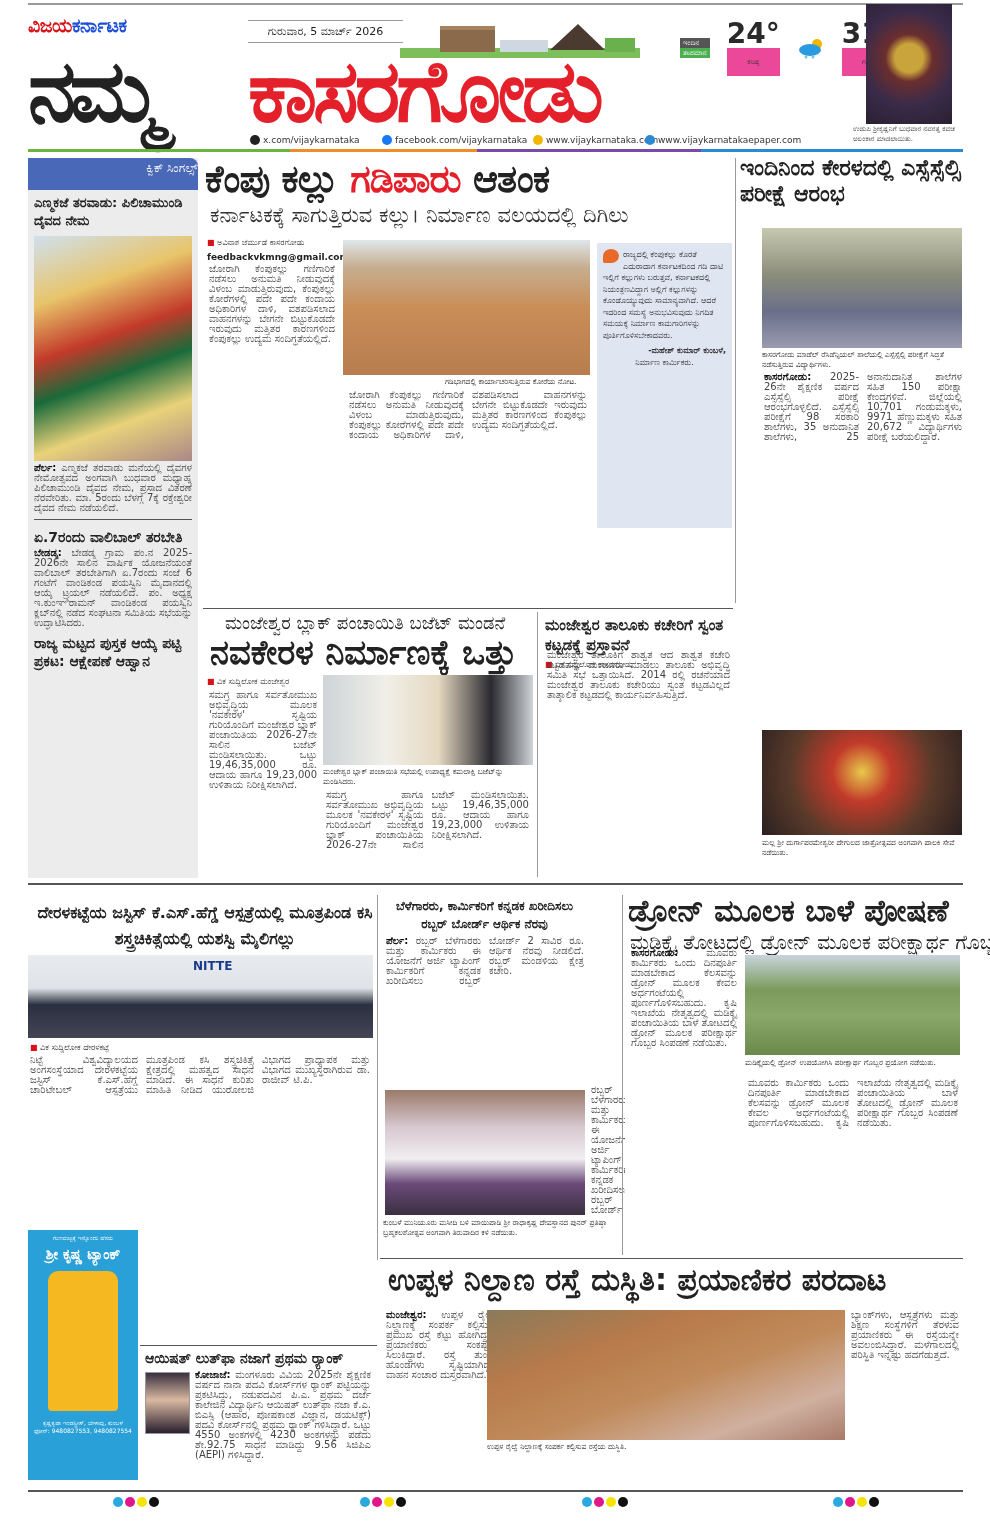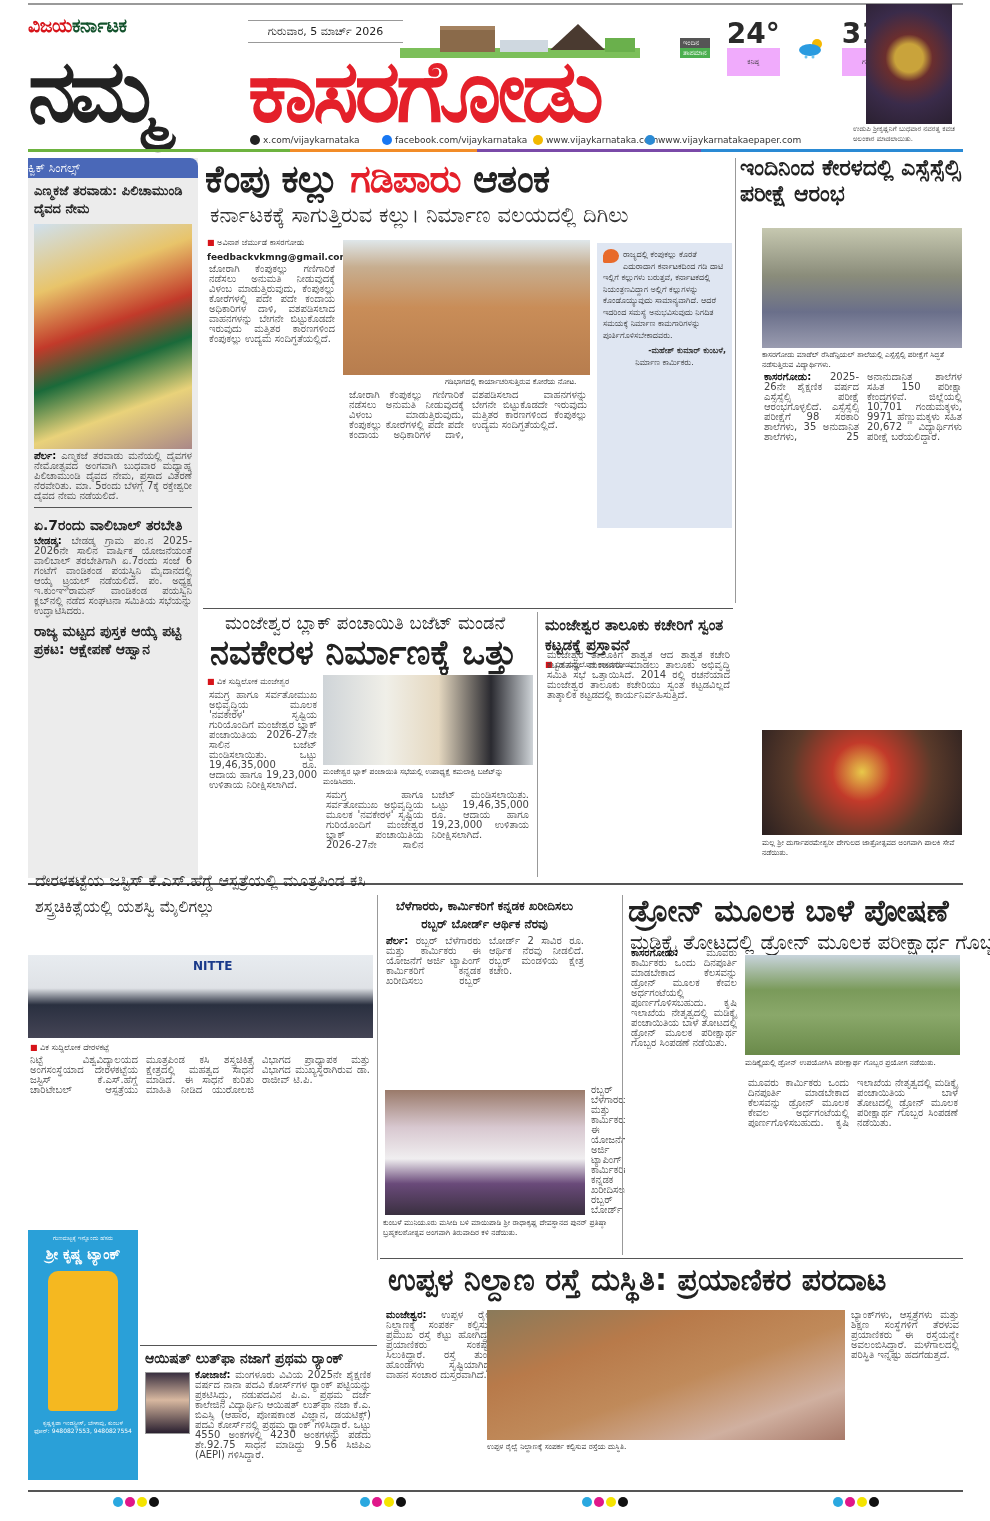--- a/index.html
+++ b/index.html
@@ -1,37 +1,37 @@
 <!DOCTYPE html>
 <html><head>
 <meta charset="utf-8">
 <style>
 *{box-sizing:border-box;margin:0;padding:0}
 body{width:990px;height:1521px;background:#fff;font-family:"DejaVu Sans",sans-serif;color:#222;position:relative;overflow:hidden}
 .abs{position:absolute}
 .topline{left:28px;top:3px;width:935px;height:2px;background:#9a9a9a}
 .brand{left:28px;top:14px;font-size:19px;font-weight:bold;color:#d7141a;letter-spacing:-.5px}
-.brand b{color:#14532d}
+.brand b{color:#1d4ed8}
 .datebox{left:248px;top:20px;width:155px;border-top:1px solid #999;border-bottom:1px solid #999;font-size:11px;padding:4px 0;text-align:center}
 .namma{left:28px;top:48px;font-size:86px;font-weight:900;color:#222;letter-spacing:-6px;line-height:86px;font-family:"DejaVu Sans",sans-serif}
 .kasaragod{left:248px;top:48px;font-size:86px;font-weight:900;color:#e4202a;letter-spacing:-4px;line-height:86px}
 .skyline{left:400px;top:20px;width:240px;height:38px}
 .weather{left:680px;top:20px;display:flex;align-items:center;gap:17px}
 .wtag{display:flex;flex-direction:column;font-size:7px;color:#fff}
 .wtag span{padding:1px 3px}
 .temp{font-size:28px;font-weight:bold;color:#2a2a2a;line-height:28px;text-align:center}
-.temp small{display:block;font-size:7px;font-weight:normal;background:#f0abfc;color:#333}
+.temp small{display:block;font-size:7px;font-weight:normal;background:#ec4899;color:#333}
 .cloud{width:28px;height:22px;position:relative}
 .social{top:135px;font-size:9px;color:#333;display:flex;align-items:center;gap:3px}
 .social .ic{width:10px;height:10px;border-radius:50%;display:inline-block}
 .colorbar{left:28px;top:149px;height:3px;width:935px;background:linear-gradient(90deg,#6db33f 0 28%,#f28c28 28% 48%,#7a4aa8 48% 72%,#2a8ad4 72% 100%)}
 .templephoto{left:866px;top:4px;width:86px;height:120px;background:radial-gradient(circle at 50% 45%,#c9a33b 0 18%,#6b2e2e 30%,#3a2b4a 60%,#2a2030 100%)}
 .templecap{left:853px;top:124px;width:115px;font-size:7px;line-height:10px;color:#333}
 .sidebar{left:28px;top:158px;width:170px;height:720px;background:#ececec}
-.sbhead{height:20px;background:#4a68b8;color:#fff;font-size:12px;text-align:left;line-height:20px;border-top-right-radius:8px}
+.sbhead{height:32px;background:#4a68b8;color:#fff;font-size:12px;text-align:right;line-height:20px;border-top-right-radius:8px}
 .sbtitle{font-size:13px;font-weight:bold;padding:4px 6px;line-height:18px}
 .sbphoto{margin:2px 6px;height:225px;background:linear-gradient(160deg,#cfe0ee 0,#e8c46a 25%,#c23a2a 45%,#1a6a3a 60%,#e9d27a 78%,#a88 100%)}
 .body{font-size:10px;line-height:10px;color:#444;text-align:justify;padding:0 6px}
 .body b{color:#111}
 .hr{height:1px;background:#555;margin:6px 6px}
 .sbh2{font-size:14px;font-weight:bold;padding:2px 6px;line-height:18px}
 .vr{width:1px;background:#999}
 .hl1{left:205px;top:158px;font-size:38px;font-weight:900;line-height:42px;letter-spacing:-1px;white-space:nowrap}
 .hl1 .red{color:#e4202a}
 .sub1{left:210px;top:202px;font-size:21px;line-height:26px;color:#333;white-space:nowrap}
@@ -152,21 +152,21 @@
 <div class="abs photo" style="left:323px;top:675px;width:210px;height:90px;background:linear-gradient(90deg,#cfd4d8 0,#f0efe8 30%,#e5d8c0 55%,#2a2a30 80%,#cfd4d8 100%)"></div>
 <div class="abs caption" style="left:323px;top:767px;width:210px">ಮಂಜೇಶ್ವರ ಬ್ಲಾಕ್ ಪಂಚಾಯಿತಿ ಸಭೆಯಲ್ಲಿ ಉಪಾಧ್ಯಕ್ಷೆ ಕಮಲಾಕ್ಷಿ ಬಜೆಟ್‌ನ್ನು ಮಂಡಿಸಿದರು.</div>
 <div class="abs body" style="left:320px;top:790px;width:215px;height:90px;overflow:hidden;column-count:2;column-gap:8px">ಸಮಗ್ರ ಹಾಗೂ ಸರ್ವತೋಮುಖ ಅಭಿವೃದ್ಧಿಯ ಮೂಲಕ 'ನವಕೇರಳ' ಸೃಷ್ಟಿಯ ಗುರಿಯೊಂದಿಗೆ ಮಂಜೇಶ್ವರ ಬ್ಲಾಕ್ ಪಂಚಾಯಿತಿಯ 2026-27ನೇ ಸಾಲಿನ ಬಜೆಟ್ ಮಂಡಿಸಲಾಯಿತು. ಒಟ್ಟು 19,46,35,000 ರೂ. ಆದಾಯ ಹಾಗೂ 19,23,000 ಉಳಿತಾಯ ನಿರೀಕ್ಷಿಸಲಾಗಿದೆ.</div>
 
 <div class="abs vr" style="left:537px;top:612px;height:265px"></div>
 <div class="abs" style="left:545px;top:615px;width:190px;font-size:15px;font-weight:bold;line-height:20px">ಮಂಜೇಶ್ವರ ತಾಲೂಕು ಕಚೇರಿಗೆ ಸ್ವಂತ ಕಟ್ಟಡಕ್ಕೆ ಪ್ರಸ್ತಾವನೆ</div>
 <div class="abs byline" style="left:545px;top:660px">ವಿಕ ಸುದ್ದಿಲೋಕ ಕಾಸರಗೋಡು</div>
 <div class="abs body" style="left:541px;top:650px;width:195px;height:205px;overflow:hidden">ಮಂಜೇಶ್ವರ ತಾಲೂಕಿಗೆ ಶಾಶ್ವತ ಆದ ಶಾಶ್ವತ ಕಚೇರಿ ಕಟ್ಟಡವನ್ನು ಮಂಜೂರು ಮಾಡಲು ತಾಲೂಕು ಅಭಿವೃದ್ಧಿ ಸಮಿತಿ ಸಭೆ ಒತ್ತಾಯಿಸಿದೆ. 2014 ರಲ್ಲಿ ರಚನೆಯಾದ ಮಂಜೇಶ್ವರ ತಾಲೂಕು ಕಚೇರಿಯು ಸ್ವಂತ ಕಟ್ಟಡವಿಲ್ಲದೆ ತಾತ್ಕಾಲಿಕ ಕಟ್ಟಡದಲ್ಲಿ ಕಾರ್ಯನಿರ್ವಹಿಸುತ್ತಿದೆ.</div>
 
 <div class="abs" style="left:28px;top:883px;width:935px;height:2px;background:#555"></div>
-<div class="abs" style="left:35px;top:868px;width:340px;font-size:16px;font-weight:normal;line-height:26px;">ದೇರಳಕಟ್ಟೆಯ ಜಸ್ಟಿಸ್ ಕೆ.ಎಸ್.ಹೆಗ್ಡೆ ಆಸ್ಪತ್ರೆಯಲ್ಲಿ ಮೂತ್ರಪಿಂಡ ಕಸಿ ಶಸ್ತ್ರಚಿಕಿತ್ಸೆಯಲ್ಲಿ ಯಶಸ್ವಿ ಮೈಲಿಗಲ್ಲು</div>
+<div class="abs" style="left:35px;top:900px;width:340px;font-size:16px;font-weight:bold;line-height:26px;text-align:center">ದೇರಳಕಟ್ಟೆಯ ಜಸ್ಟಿಸ್ ಕೆ.ಎಸ್.ಹೆಗ್ಡೆ ಆಸ್ಪತ್ರೆಯಲ್ಲಿ ಮೂತ್ರಪಿಂಡ ಕಸಿ ಶಸ್ತ್ರಚಿಕಿತ್ಸೆಯಲ್ಲಿ ಯಶಸ್ವಿ ಮೈಲಿಗಲ್ಲು</div>
 <div class="abs photo" style="left:28px;top:955px;width:345px;height:83px;background:linear-gradient(180deg,#e8ecf0 0,#dfe2e6 40%,#2a3040 60%,#445 100%)">
   <div style="position:absolute;left:165px;top:4px;color:#1a3a8a;font-weight:bold;font-size:12px">NITTE</div>
 </div>
 <div class="abs byline" style="left:30px;top:1043px">ವಿಕ ಸುದ್ದಿಲೋಕ ದೇರಳಕಟ್ಟೆ</div>
 <div class="abs body" style="left:24px;top:1055px;width:352px;height:175px;overflow:hidden;column-count:3;column-gap:8px">ನಿಟ್ಟೆ ವಿಶ್ವವಿದ್ಯಾಲಯದ ಅಂಗಸಂಸ್ಥೆಯಾದ ದೇರಳಕಟ್ಟೆಯ ಜಸ್ಟಿಸ್ ಕೆ.ಎಸ್.ಹೆಗ್ಡೆ ಚಾರಿಟೇಬಲ್ ಆಸ್ಪತ್ರೆಯು ಮೂತ್ರಪಿಂಡ ಕಸಿ ಶಸ್ತ್ರಚಿಕಿತ್ಸೆ ಕ್ಷೇತ್ರದಲ್ಲಿ ಮಹತ್ವದ ಸಾಧನೆ ಮಾಡಿದೆ. ಈ ಸಾಧನೆ ಕುರಿತು ಮಾಹಿತಿ ನೀಡಿದ ಯುರೋಲಜಿ ವಿಭಾಗದ ಪ್ರಾಧ್ಯಾಪಕ ಮತ್ತು ವಿಭಾಗದ ಮುಖ್ಯಸ್ಥರಾಗಿರುವ ಡಾ. ರಾಜೀವ್ ಟಿ.ಪಿ.</div>
 
 <div class="abs" style="left:28px;top:1230px;width:110px;height:250px;background:#2aa0d8;color:#fff;text-align:center;padding:4px">
   <div style="font-size:6px">ಗುಣಮಟ್ಟಕ್ಕೆ ಇನ್ನೊಂದು ಹೆಸರು</div>
   <div style="font-size:14px;font-weight:bold;margin:4px 0">ಶ್ರೀ ಕೃಷ್ಣ ಟ್ಯಾಂಕ್</div>
   <div style="margin:8px auto;width:70px;height:140px;background:#f5b820;border-radius:10px 10px 4px 4px"></div>

